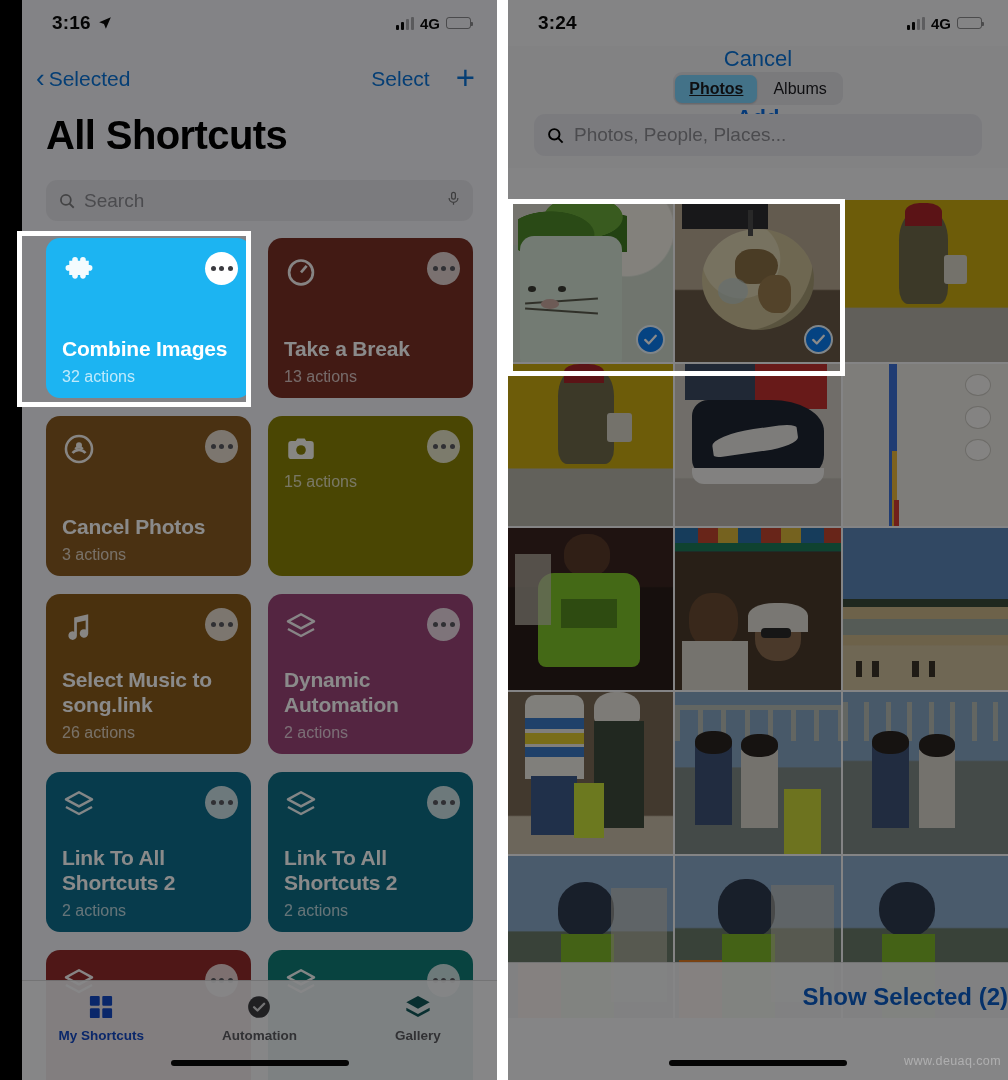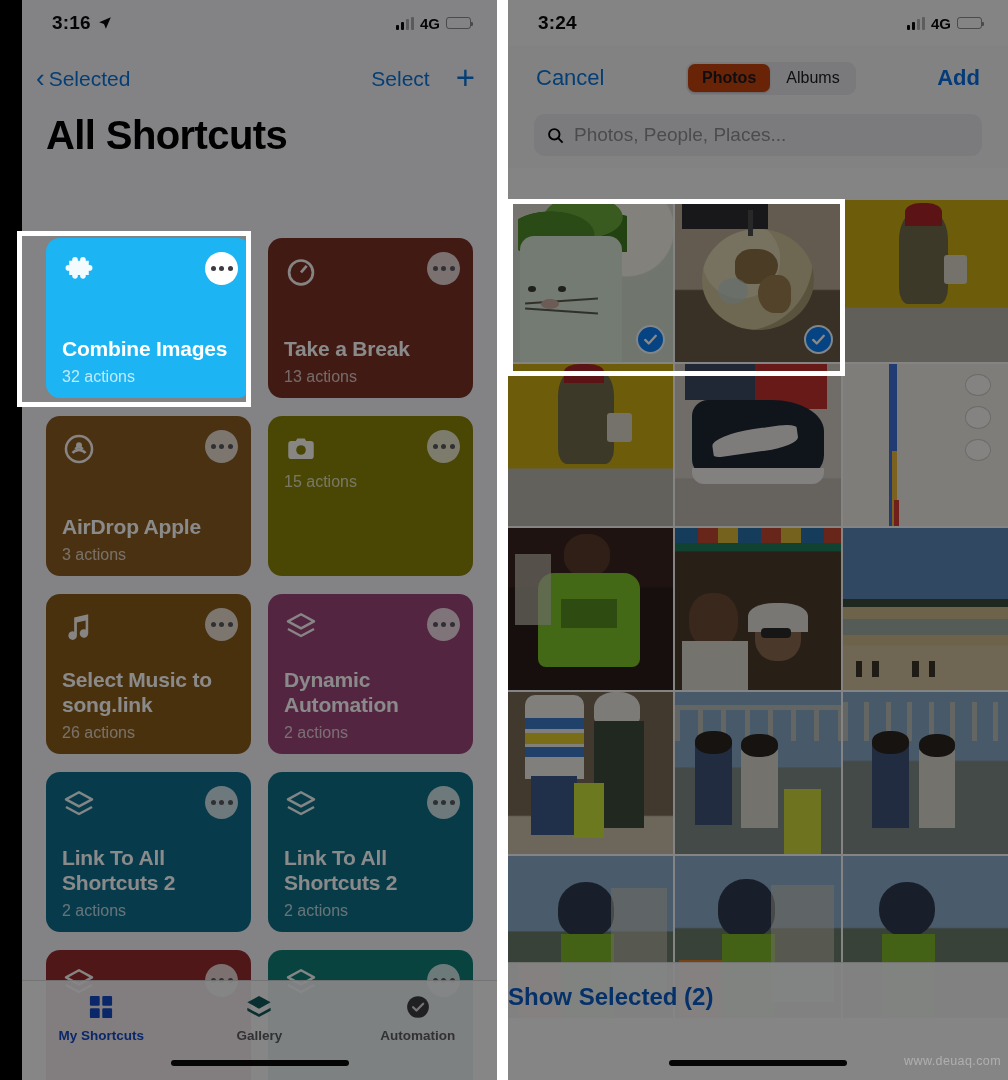--- a/index.html
+++ b/index.html
@@ -147,28 +147,29 @@
   
   .picker { position:absolute; inset:0; background:#f4f4f6; }
   .picker-top {
     position:absolute; top:46px; left:0; right:0; height:122px;
     background:#f0f0f3; z-index:6;
   }
   .picker-bar {
     position:absolute; top:0; left:0; right:0; height:64px;
     display:flex; align-items:center; justify-content:space-between;
     padding:0 28px;
+    flex-direction:column;
   }
   .p-cancel { color:#0a74d8; font-size:22px; }
   .p-add { color:#0a6ce0; font-size:22px; font-weight:600; }
   .seg {
     display:flex; background:#e1e1e6; border-radius:9px; padding:2.5px; gap:2px;
   }
   .seg div { padding:5px 14px; font-size:16px; border-radius:7px; color:#1b1b1f; }
-  .seg div.on { background:#c2410c; font-weight:600; box-shadow:0 1px 2px rgba(0,0,0,.18); }
+  .seg div.on { background:#7dd3fc; font-weight:600; box-shadow:0 1px 2px rgba(0,0,0,.18);text-decoration:underline; }
 
   .p-search {
     position:absolute; top:68px; left:26px; right:26px; height:42px;
     background:#e4e4e9; border-radius:11px;
     display:flex; align-items:center; padding:0 12px; gap:9px;
   }
   .p-search .s-ph { font-size:19px; color:#8b8b91; flex:1; }
 
   .photo-grid {
     position:absolute; top:200px; left:0; right:0; bottom:62px;
@@ -184,21 +185,21 @@
   }
   .check svg { width:17px; height:17px; }
 
   .picker-bottom {
     position:absolute; left:0; right:0; bottom:0; height:118px;
     background:rgba(246,246,248,.95);
     border-top:1px solid rgba(0,0,0,.1);
     z-index:20;
   }
   .show-selected {
-    position:absolute; top:20px; left:0; right:0; text-align:left;
+    position:absolute; top:20px; left:0; right:0; text-align:right;
     color:#0a5bc4; font-size:24px; font-weight:600;
   }
   .watermark {
     position:absolute; right:7px; bottom:12px;
     font-size:12.5px; color:rgba(255,255,255,.34); letter-spacing:.4px; z-index:60;
   }
 </style>
 </head>
 <body>
 
@@ -234,20 +235,35 @@
           <span>Selected</span>
         </div>
         <div class="nav-right">
           <span class="nav-action">Select</span>
           <span class="plus-btn">+</span>
         </div>
       </div>
 
       <div class="big-title">All Shortcuts</div>
 
+      <div class="searchbar">
+        <span class="s-ico">
+          <svg viewBox="0 0 24 24" fill="none" stroke="currentColor" stroke-width="2.4">
+              <circle cx="10.5" cy="10.5" r="6.6"></circle>
+              <path d="M15.4 15.4 21 21"></path>
+            </svg>
+        </span>
+        <span class="s-ph">Search</span>
+        <span class="mic">
+          <svg viewBox="0 0 24 24" fill="none" stroke="currentColor" stroke-width="2">
+              <rect x="9" y="2" width="6" height="11" rx="3"></rect>
+              <path d="M5 11a7 7 0 0 0 14 0M12 18v4"></path>
+            </svg>
+        </span>
+      </div>
 
       <div class="cards">
 
         <div class="card is-highlight raise" style="background:#1cb4f2">
           <span class="c-ico">
             <svg viewBox="0 0 24 24" fill="currentColor">
                 <path d="M9.2 2.2a2 2 0 0 1 2 2v.6h1.6v-.6a2 2 0 1 1 4 0v.6h2.1v3h.6a2 2 0 1 1 0 4h-.6v3h-2.1v.6a2 2 0 1 1-4 0v-.6H11.2v.6a2 2 0 1 1-4 0v-.6H5.1v-3h-.6a2 2 0 0 1 0-4h.6v-3h2.1v-.6a2 2 0 0 1 2-2z"></path>
               </svg>
           </span>
           <div class="dots">
@@ -281,21 +297,21 @@
                 <circle cx="12" cy="12" r="9.2"></circle>
                 <path d="M7.4 14.8a6 6 0 0 1 9.2 0M9.4 12a3.3 3.3 0 0 1 5.2 0"></path>
                 <circle cx="12" cy="9.4" r="1.2" fill="currentColor"></circle>
               </svg>
           </span>
           <div class="dots">
               <i></i>
               <i></i>
               <i></i>
             </div>
-          <div class="c-name">AirDrop Apple</div>
+          <div class="c-name">Cancel Photos</div>
           <div class="c-sub">3 actions</div>
         </div>
 
         <div class="card" style="background:#8a8207">
           <span class="c-ico">
             <svg viewBox="0 0 24 24" fill="currentColor">
                 <path d="M9.4 4.5h5.2l1.1 1.9h3.1A2.2 2.2 0 0 1 21 8.6v8.3a2.2 2.2 0 0 1-2.2 2.2H5.2A2.2 2.2 0 0 1 3 16.9V8.6a2.2 2.2 0 0 1 2.2-2.2h3.1z"></path>
                 <circle cx="12" cy="12.7" r="3.4" fill="#8a8207"></circle>
               </svg>
           </span>
@@ -411,35 +427,35 @@
                 <rect x="2.5" y="2.5" width="8.4" height="8.4" rx="1"></rect>
                 <rect x="13.1" y="2.5" width="8.4" height="8.4" rx="1"></rect>
                 <rect x="2.5" y="13.1" width="8.4" height="8.4" rx="1"></rect>
                 <rect x="13.1" y="13.1" width="8.4" height="8.4" rx="1"></rect>
               </svg>
           </span>
           <span class="t-lab">My Shortcuts</span>
         </div>
         <div class="tab">
           <span class="t-ico">
+            <svg viewBox="0 0 24 24">
+                <circle cx="12" cy="12" r="9.3" fill="#3c3c40"></circle>
+                <path d="M7.8 12.2 10.7 15 16.4 9.2" fill="none" stroke="#d6d6d8" stroke-width="2" stroke-linecap="round" stroke-linejoin="round"></path>
+              </svg>
+          </span>
+          <span class="t-lab">Automation</span>
+        </div>
+        <div class="tab">
+          <span class="t-ico">
             <svg viewBox="0 0 24 24" fill="#12585a">
                 <path d="M12 2.6 22 8l-10 5.4L2 8z"></path>
                 <path d="M2 12.6 12 18l10-5.4 .0 2.6L12 20.6 2 15.2z"></path>
               </svg>
           </span>
           <span class="t-lab">Gallery</span>
-        </div>
-        <div class="tab">
-          <span class="t-ico">
-            <svg viewBox="0 0 24 24">
-                <circle cx="12" cy="12" r="9.3" fill="#3c3c40"></circle>
-                <path d="M7.8 12.2 10.7 15 16.4 9.2" fill="none" stroke="#d6d6d8" stroke-width="2" stroke-linecap="round" stroke-linejoin="round"></path>
-              </svg>
-          </span>
-          <span class="t-lab">Automation</span>
         </div>
       </div>
 
       <div class="home-indicator"></div>
     </div>
 
     <div class="dim"></div>
 
     <div class="focus-box focus-card"></div>
   </div>

